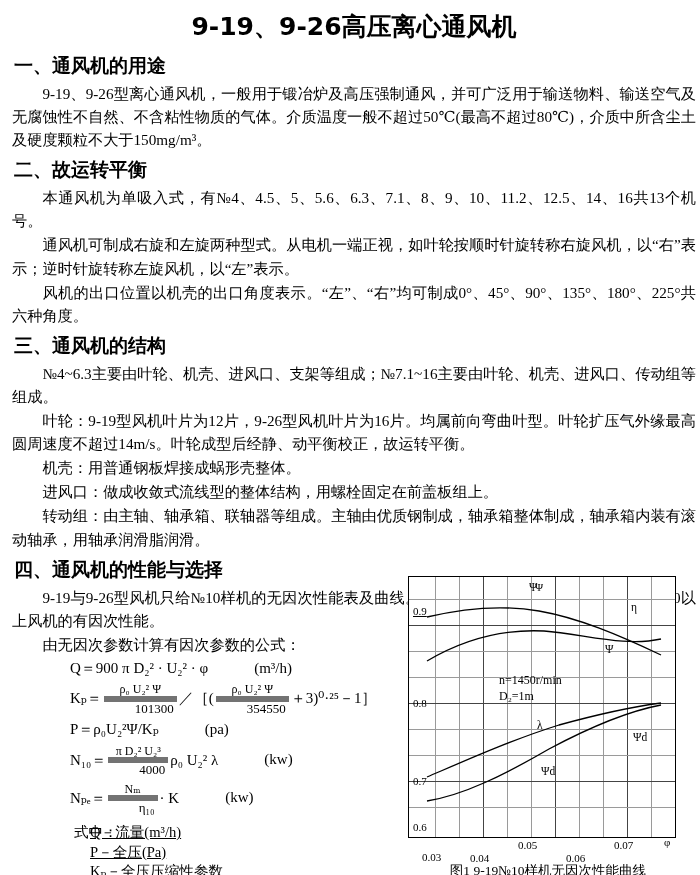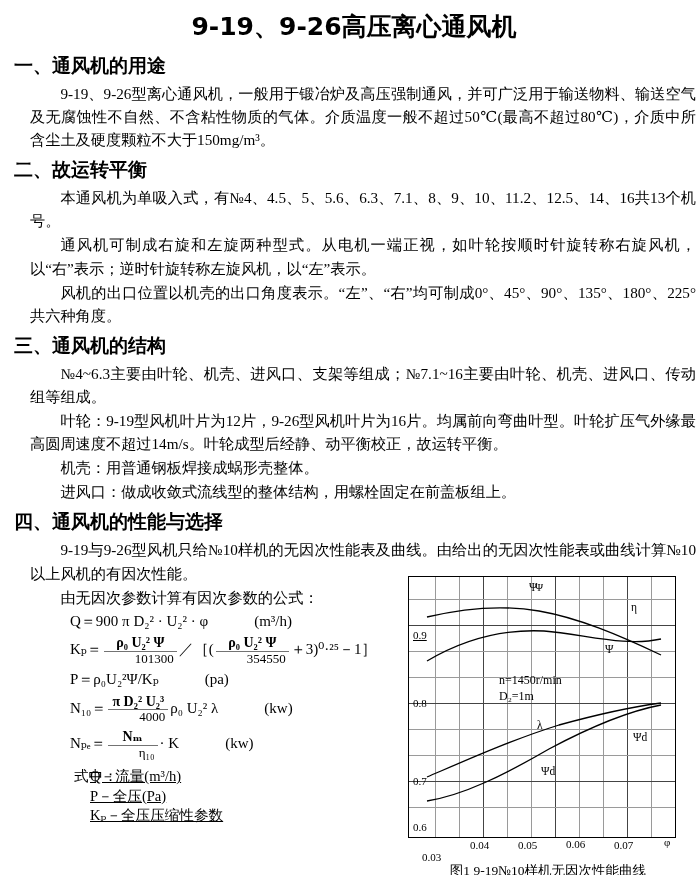--- a/index.html
+++ b/index.html
@@ -33,21 +33,21 @@
   h2.sec-title {
     font-family: "DejaVu Sans", "Liberation Sans", sans-serif;
     font-weight: bold;
     font-size: 19px;
     margin: 6px 0 3px 0;
     padding-left: 2px;
   }
   p.para {
     font-size: 15.2px;
     line-height: 1.52;
-    margin: 0 0 1px 18px;
+    margin: 0 0 1px 0;
     text-align: justify;
     text-indent: 2em;
     letter-spacing: 0px;
   }
   .formula-block {
     margin-top: 4px;
     width: 400px;
   }
   .f-line {
     font-size: 15px;
@@ -62,24 +62,23 @@
   }
   .frac {
     display: inline-block;
     vertical-align: middle;
     text-align: center;
     line-height: 1.05;
     margin: 0 2px;
   }
   .frac .num {
     display: block;
-    border-bottom: 1px solid #737373;
+    border-bottom: 6px solid #737373;
     padding: 0 3px;
-    font-size: 14px;
-    font-weight: bold;
+    font-size: 12px;
   }
   .frac .den {
     display: block;
     padding: 0 3px;
     font-size: 13px;
     margin-left: 28px;
   }
   .legend {
     margin-top: 8px;
     padding-left: 78px;
@@ -151,20 +150,21 @@
   <h2 class="sec-title">二、故运转平衡</h2>
   <p class="para">本通风机为单吸入式，有№4、4.5、5、5.6、6.3、7.1、8、9、10、11.2、12.5、14、16共13个机号。</p>
   <p class="para">通风机可制成右旋和左旋两种型式。从电机一端正视，如叶轮按顺时针旋转称右旋风机，以“右”表示；逆时针旋转称左旋风机，以“左”表示。</p>
   <p class="para">风机的出口位置以机壳的出口角度表示。“左”、“右”均可制成0°、45°、90°、135°、180°、225°共六种角度。</p>
 
   <h2 class="sec-title">三、通风机的结构</h2>
   <p class="para">№4~6.3主要由叶轮、机壳、进风口、支架等组成；№7.1~16主要由叶轮、机壳、进风口、传动组等组成。</p>
   <p class="para">叶轮：9-19型风机叶片为12片，9-26型风机叶片为16片。均属前向弯曲叶型。叶轮扩压气外缘最高圆周速度不超过14m/s。叶轮成型后经静、动平衡校正，故运转平衡。</p>
   <p class="para">机壳：用普通钢板焊接成蜗形壳整体。</p>
   <p class="para">进风口：做成收敛式流线型的整体结构，用螺栓固定在前盖板组上。</p>
+  <p class="para">转动组：由主轴、轴承箱、联轴器等组成。主轴由优质钢制成，轴承箱整体制成，轴承箱内装有滚动轴承，用轴承润滑脂润滑。</p>
 
   <h2 class="sec-title">四、通风机的性能与选择</h2>
   <p class="para">9-19与9-26型风机只给№10样机的无因次性能表及曲线。由给出的无因次性能表或曲线计算№10以上风机的有因次性能。</p>
   <p class="para">由无因次参数计算有因次参数的公式：</p>
 
   <div class="formula-block">
 
     <div class="f-line">
       <span>Q＝900 π D₂² · U₂² · φ</span><span class="unit">(m³/h)</span>
     </div>
@@ -234,32 +234,32 @@
       <div class="curve-lbl" style="left:120px; top:4px;">Ψ</div>
       <div class="curve-lbl" style="left:222px; top:24px;">η</div>
       <div class="curve-lbl" style="left:196px; top:66px;">Ψ</div>
       <div class="curve-lbl" style="left:128px; top:142px;">λ</div>
       <div class="curve-lbl" style="left:224px; top:154px;">Ψd</div>
       <div class="curve-lbl" style="left:132px; top:188px;">Ψd</div>
 
       <div class="chart-note" style="left:90px; top:96px;">n=1450r/min</div>
       <div class="chart-note" style="left:90px; top:112px;">D₂=1m</div>
 
-      <div class="axis-label" style="left:4px; top:52px;text-decoration:underline;">0.9</div>
+      <div class="axis-label" style="left:4px; top:28px;text-decoration:underline;">0.9</div>
       <div class="axis-label" style="left:4px; top:120px;">0.8</div>
       <div class="axis-label" style="left:4px; top:198px;">0.7</div>
       <div class="axis-label" style="left:4px; top:244px;">0.6</div>
       <div class="axis-label" style="left:126px; top:4px;">Ψ</div>
     </div>
 
     <div style="position:relative; height:16px;">
       <div class="axis-label" style="left:14px; top:13px;">0.03</div>
-      <div class="axis-label" style="left:62px; top:1px;">0.04</div>
+      <div class="axis-label" style="left:62px; top:14px;">0.04</div>
       <div class="axis-label" style="left:110px; top:1px;">0.05</div>
-      <div class="axis-label" style="left:158px; top:0;text-align:right;">0.06</div>
+      <div class="axis-label" style="left:158px; top:14px;text-align:right;">0.06</div>
       <div class="axis-label" style="left:206px; top:1px;">0.07</div>
       <div class="axis-label" style="left:256px; top:-2px;">φ</div>
     </div>
 
     <div class="chart-caption">图1 9-19№10样机无因次性能曲线</div>
   </div>
 
 </div>
 
 </body></html>

